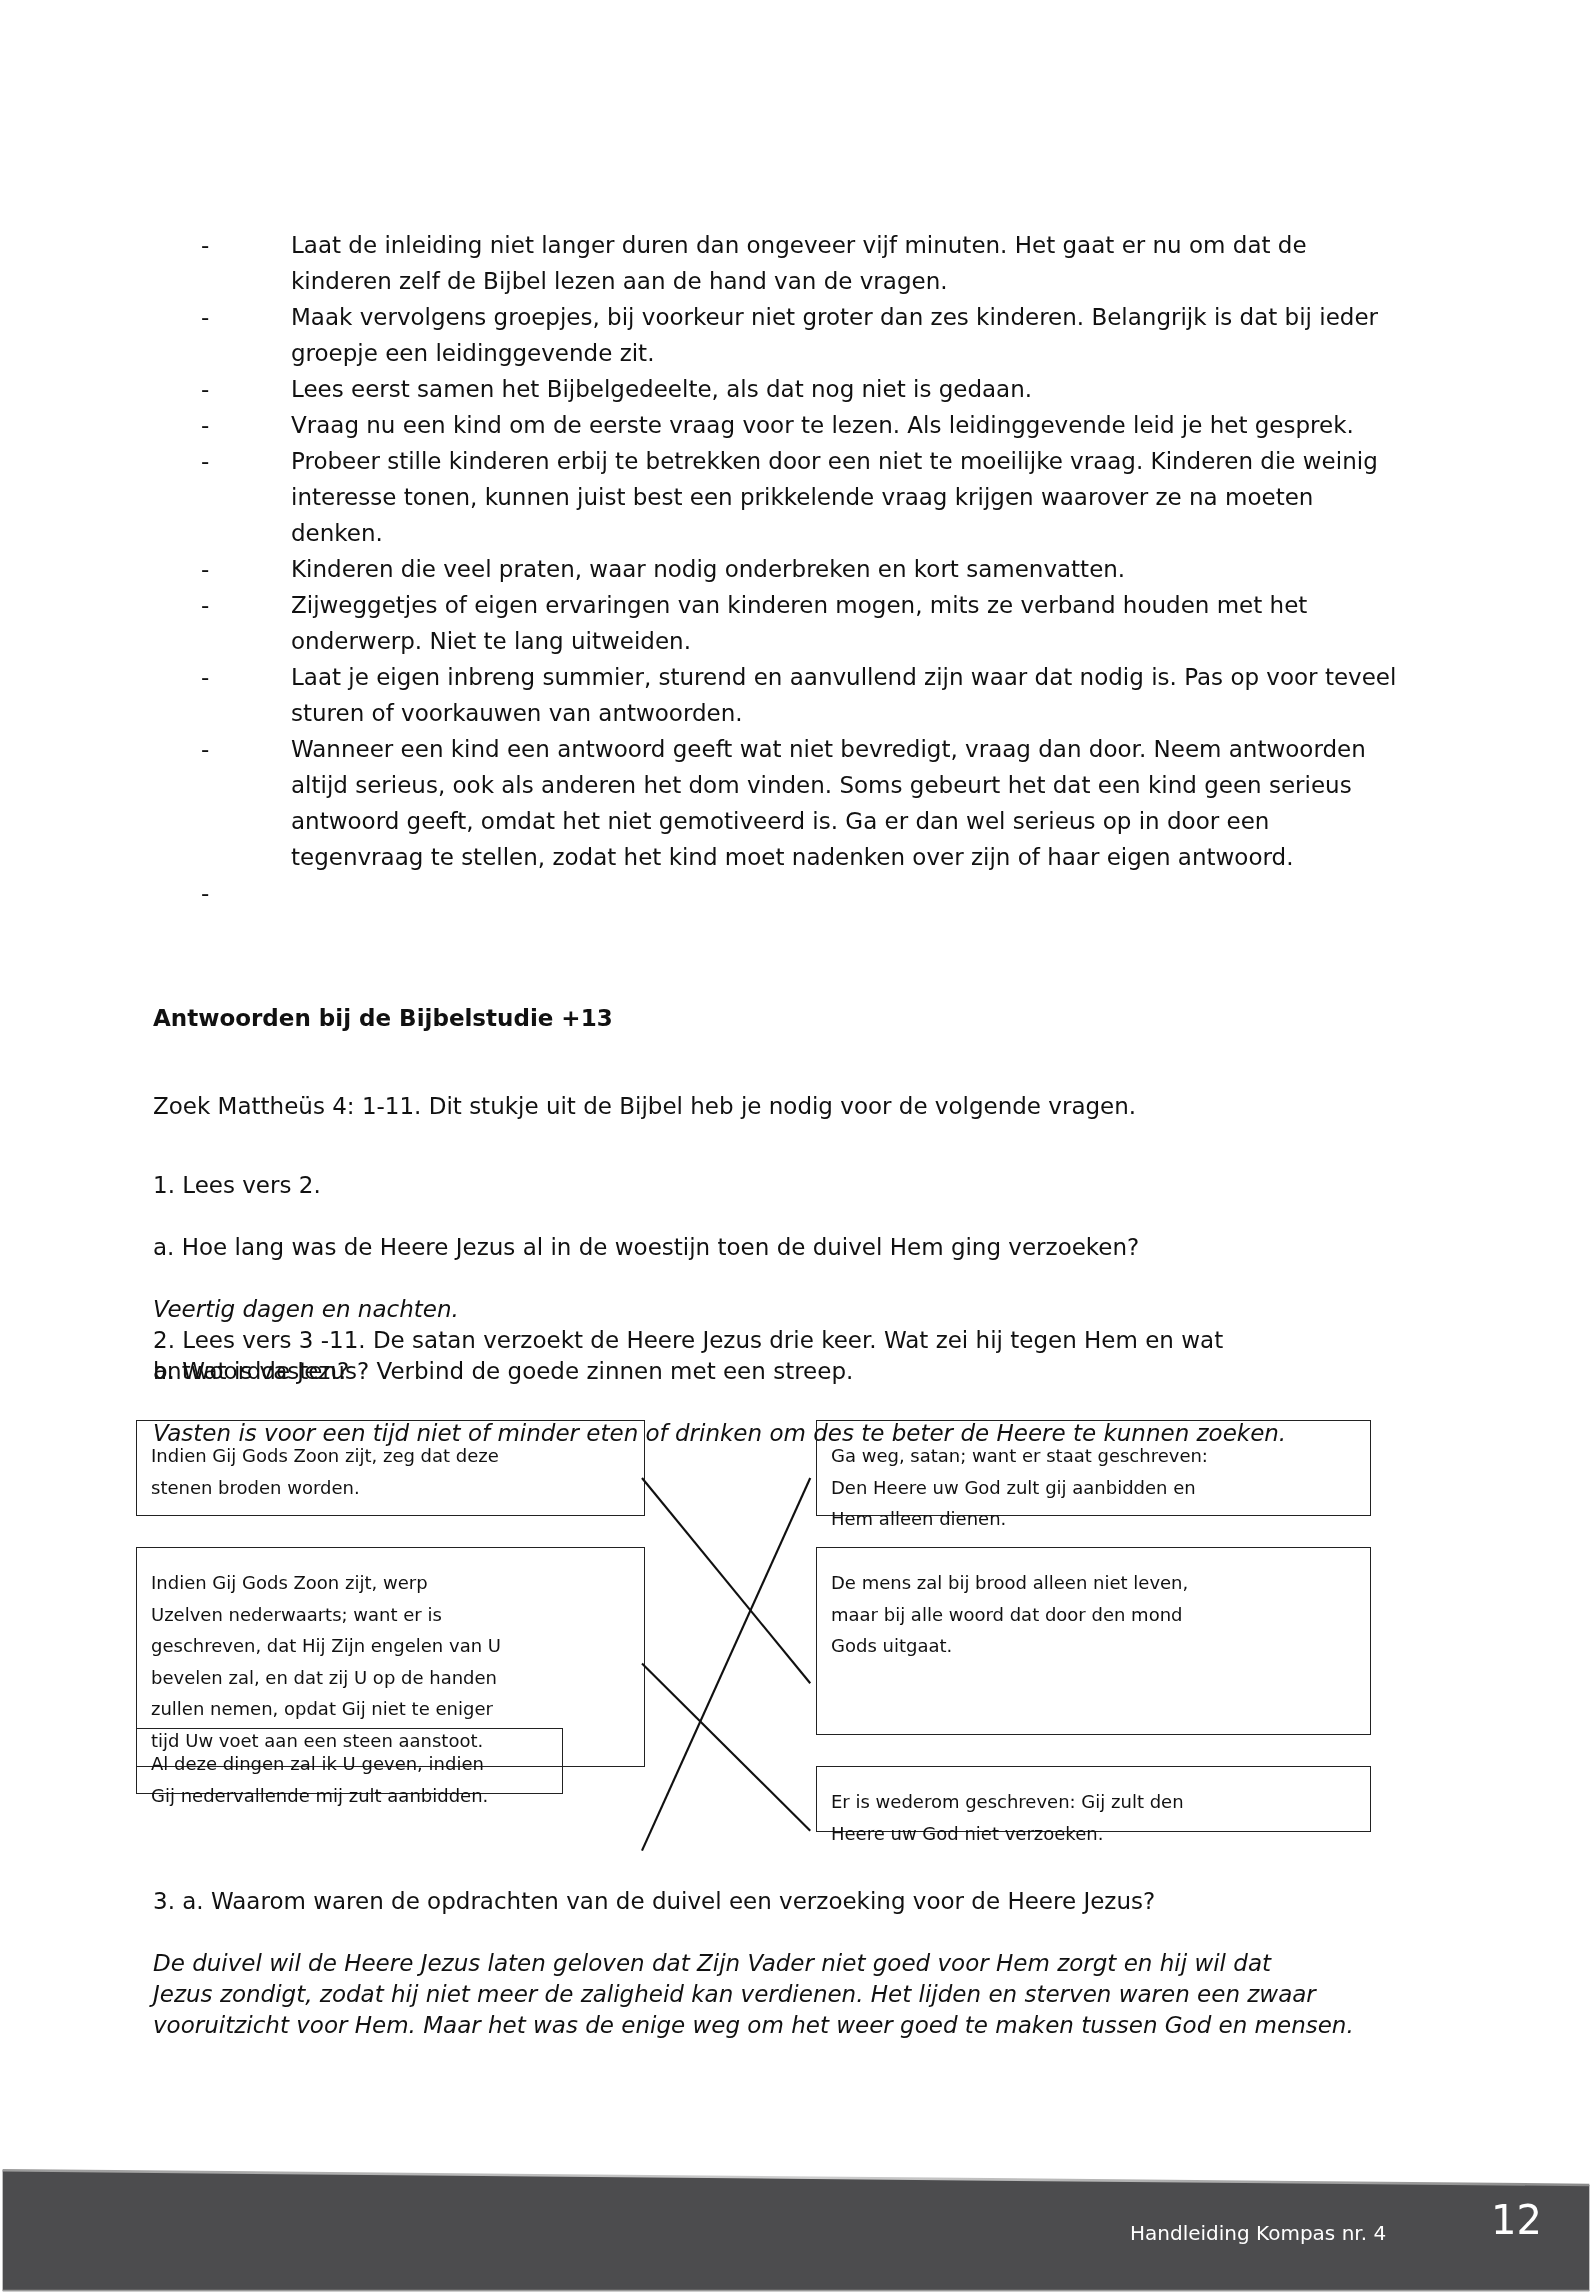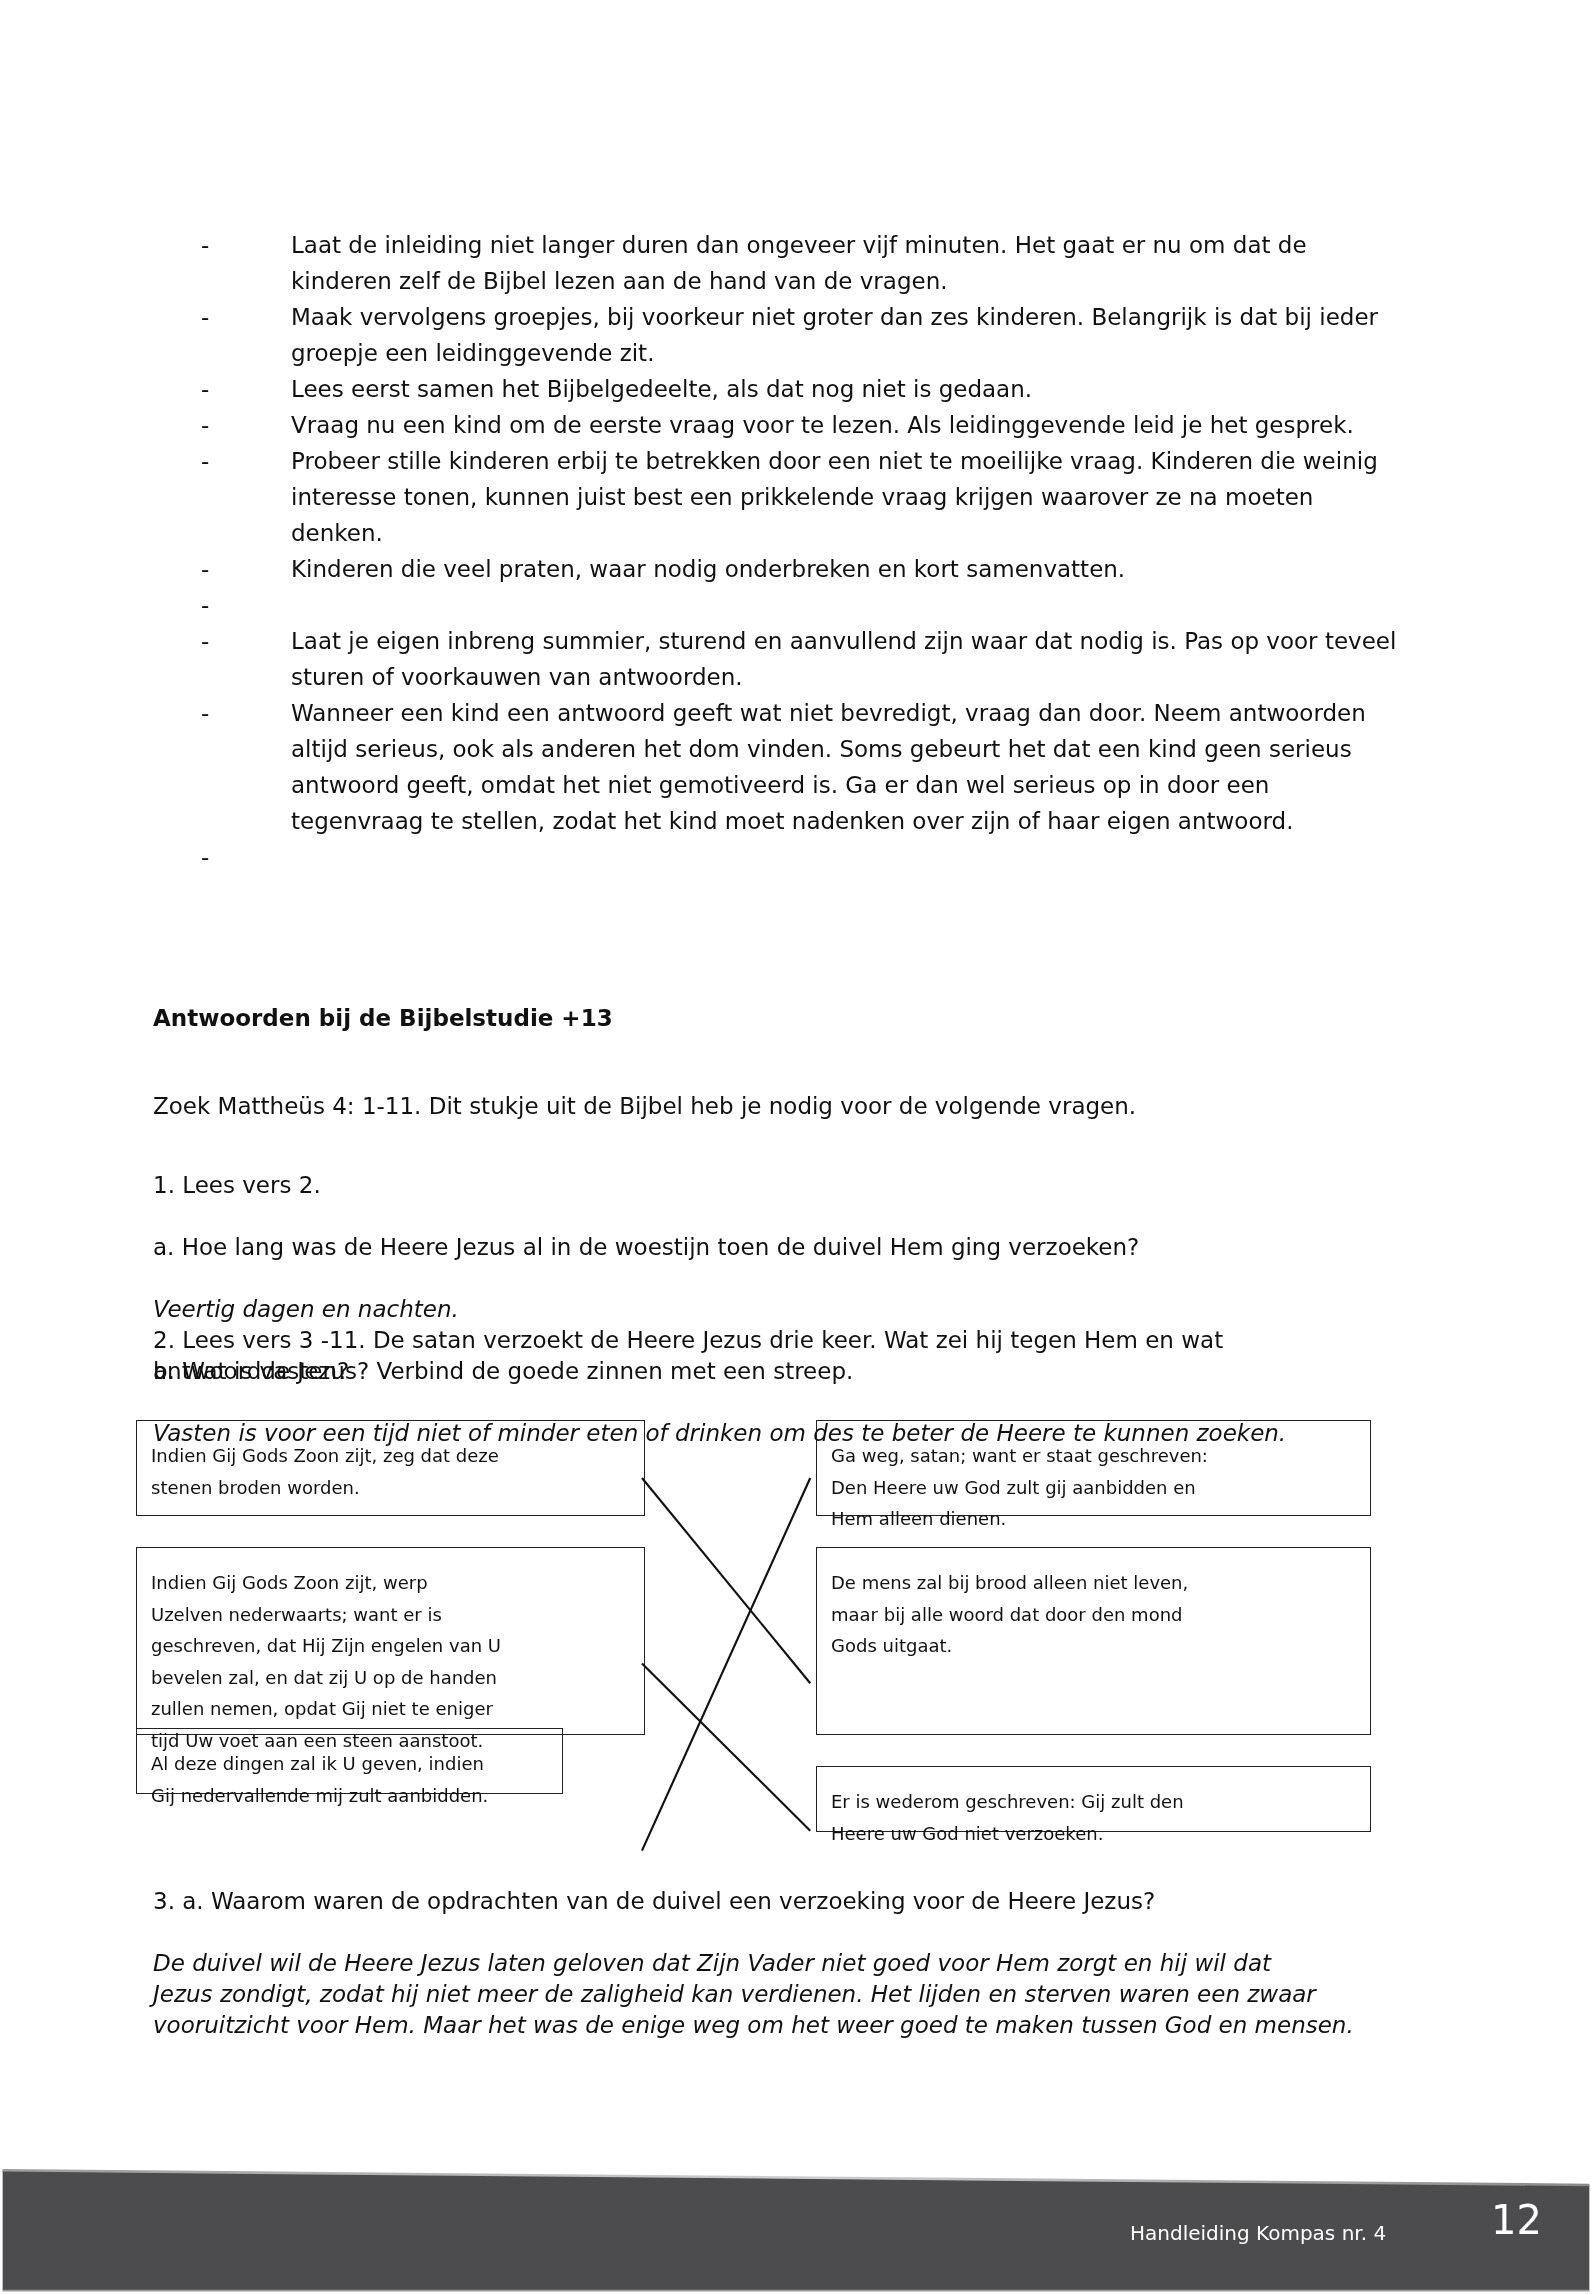--- a/index.html
+++ b/index.html
@@ -46,20 +46,22 @@
       <span class="txt">Probeer stille kinderen erbij te betrekken door een niet te moeilijke vraag. Kinderen die weinig
 interesse tonen, kunnen juist best een prikkelende vraag krijgen waarover ze na moeten
 denken.</span>
     </div>
   <div class="bullet">
       <span class="dash">-</span>
       <span class="txt">Kinderen die veel praten, waar nodig onderbreken en kort samenvatten.</span>
     </div>
   <div class="bullet">
       <span class="dash">-</span>
+      <span class="txt">Zijweggetjes of eigen ervaringen van kinderen mogen, mits ze verband houden met het
+onderwerp. Niet te lang uitweiden.</span>
     </div>
   <div class="bullet">
       <span class="dash">-</span>
       <span class="txt">Laat je eigen inbreng summier, sturend en aanvullend zijn waar dat nodig is. Pas op voor teveel
 sturen of voorkauwen van antwoorden.</span>
     </div>
   <div class="bullet">
       <span class="dash">-</span>
       <span class="txt">Wanneer een kind een antwoord geeft wat niet bevredigt, vraag dan door. Neem antwoorden
 altijd serieus, ook als anderen het dom vinden. Soms gebeurt het dat een kind geen serieus
@@ -80,21 +82,21 @@
   <div class="it">Veertig dagen en nachten.</div>
   <div>b. Wat is vasten?</div>
   <div class="it">Vasten is voor een tijd niet of minder eten of drinken om des te beter de Heere te kunnen zoeken.</div>
 </div>
 
 <div class="para" style="top:1325px;">2. Lees vers 3 -11. De satan verzoekt de Heere Jezus drie keer. Wat zei hij tegen Hem en wat
 antwoordde Jezus? Verbind de goede zinnen met een streep.</div>
 
 <div class="box" style="left:136px; top:1420px; width:509px; height:96px;">Indien Gij Gods Zoon zijt, zeg dat deze
 stenen broden worden.</div>
-<div class="box" style="left:136px; top:1547px; width:509px; height:188px;">Indien Gij Gods Zoon zijt, werp
+<div class="box" style="left:136px; top:1547px; width:509px; height:220px;">Indien Gij Gods Zoon zijt, werp
 Uzelven nederwaarts; want er is
 geschreven, dat Hij Zijn engelen van U
 bevelen zal, en dat zij U op de handen
 zullen nemen, opdat Gij niet te eniger
 tijd Uw voet aan een steen aanstoot.</div>
 <div class="box" style="left:136px; top:1728px; width:427px; height:66px;">Al deze dingen zal ik U geven, indien
 Gij nedervallende mij zult aanbidden.</div>
 
 <div class="box" style="left:816px; top:1420px; width:555px; height:96px;">Ga weg, satan; want er staat geschreven:
 Den Heere uw God zult gij aanbidden en

